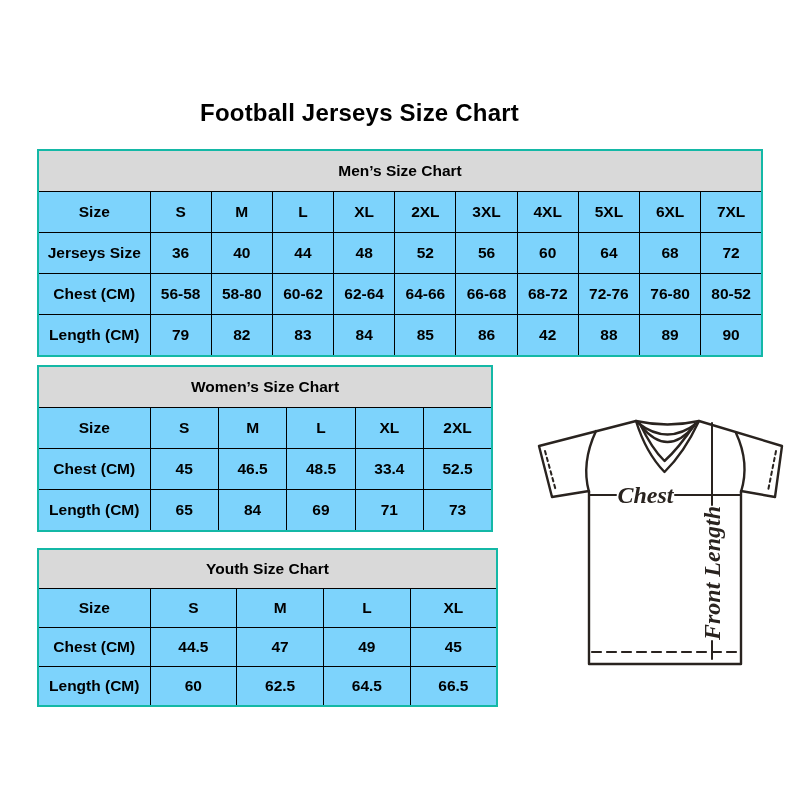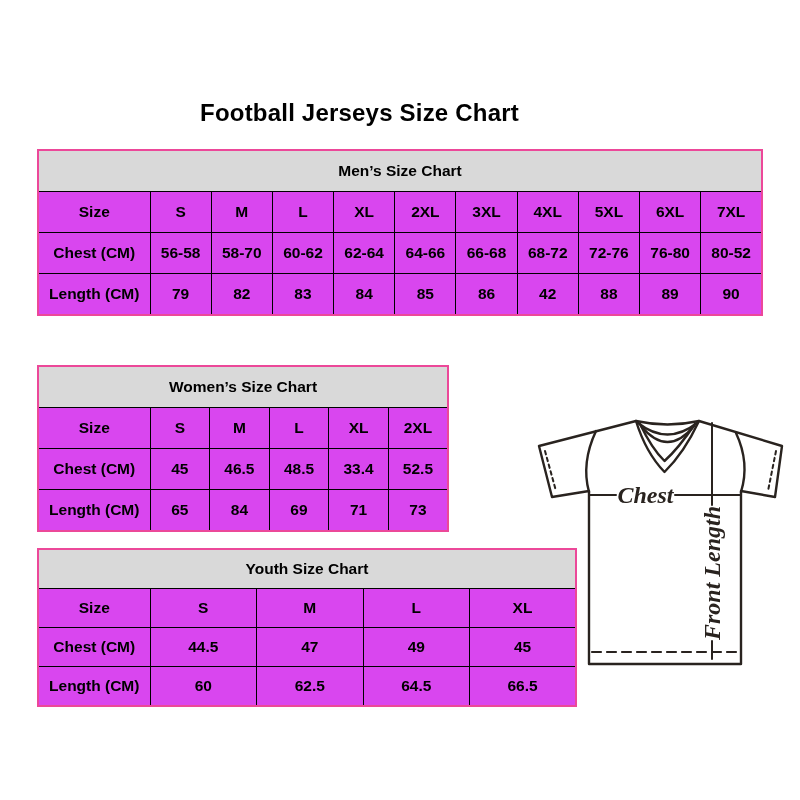--- a/index.html
+++ b/index.html
@@ -6,35 +6,35 @@
   body{
     width:800px;height:800px;position:relative;background:#ffffff;
     font-family:"Liberation Sans", sans-serif;color:#000;overflow:hidden;
   }
   .page-title{
     position:absolute;left:0;top:99px;width:719px;text-align:center;
     font-size:24px;font-weight:bold;letter-spacing:0.2px;
   }
   table.size-table{
     position:absolute;border-collapse:collapse;table-layout:fixed;
-    background:#d946ef;border:2px solid #ec4899;
+    background:#7dd3fc;border:2px solid #14b8a6;
   }
   table.size-table td{
     border:1.5px solid #000;text-align:center;vertical-align:middle;
     font-weight:bold;font-size:15.5px;padding:0;color:#000;
     overflow:hidden;white-space:nowrap;
   }
   td.sec-header{
     background:#d9d9d9;font-size:17px;height:41px;
   }
   #mens-table{left:37px;top:149px;width:726px;}
   #mens-table td{height:40px;}
-  #womens-table{left:37px;top:365px;width:412px;}
+  #womens-table{left:37px;top:365px;width:456px;}
   #womens-table td{height:40px;}
-  #youth-table{left:37px;top:548px;width:540px;}
+  #youth-table{left:37px;top:548px;width:461px;}
   #youth-table td{height:38px;}
   .jersey-wrap{position:absolute;left:530px;top:403px;width:272px;height:272px;}
   .jersey-label{
     font-family:"Liberation Serif", serif;font-style:italic;font-weight:bold;
     font-size:24px;fill:#29231f;
   }
 </style>
 </head>
 <body>
 
@@ -65,23 +65,36 @@
     <td>L</td>
     <td>XL</td>
     <td>2XL</td>
     <td>3XL</td>
     <td>4XL</td>
     <td>5XL</td>
     <td>6XL</td>
     <td>7XL</td>
   </tr>
   <tr>
+    <td>Jerseys Size</td>
+    <td>36</td>
+    <td>40</td>
+    <td>44</td>
+    <td>48</td>
+    <td>52</td>
+    <td>56</td>
+    <td>60</td>
+    <td>64</td>
+    <td>68</td>
+    <td>72</td>
+  </tr>
+  <tr>
     <td>Chest (CM)</td>
     <td>56-58</td>
-    <td>58-70</td>
+    <td>58-80</td>
     <td>60-62</td>
     <td>62-64</td>
     <td>64-66</td>
     <td>66-68</td>
     <td>68-72</td>
     <td>72-76</td>
     <td>76-80</td>
     <td>80-52</td>
   </tr>
   <tr>

